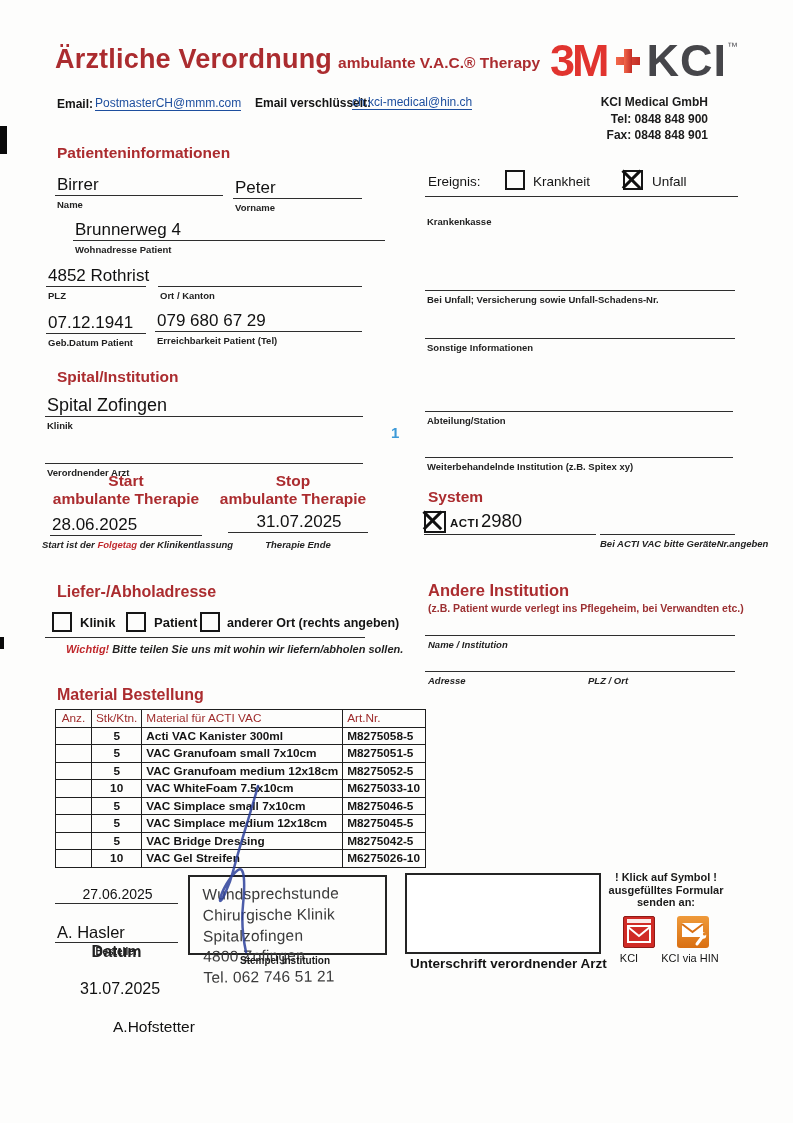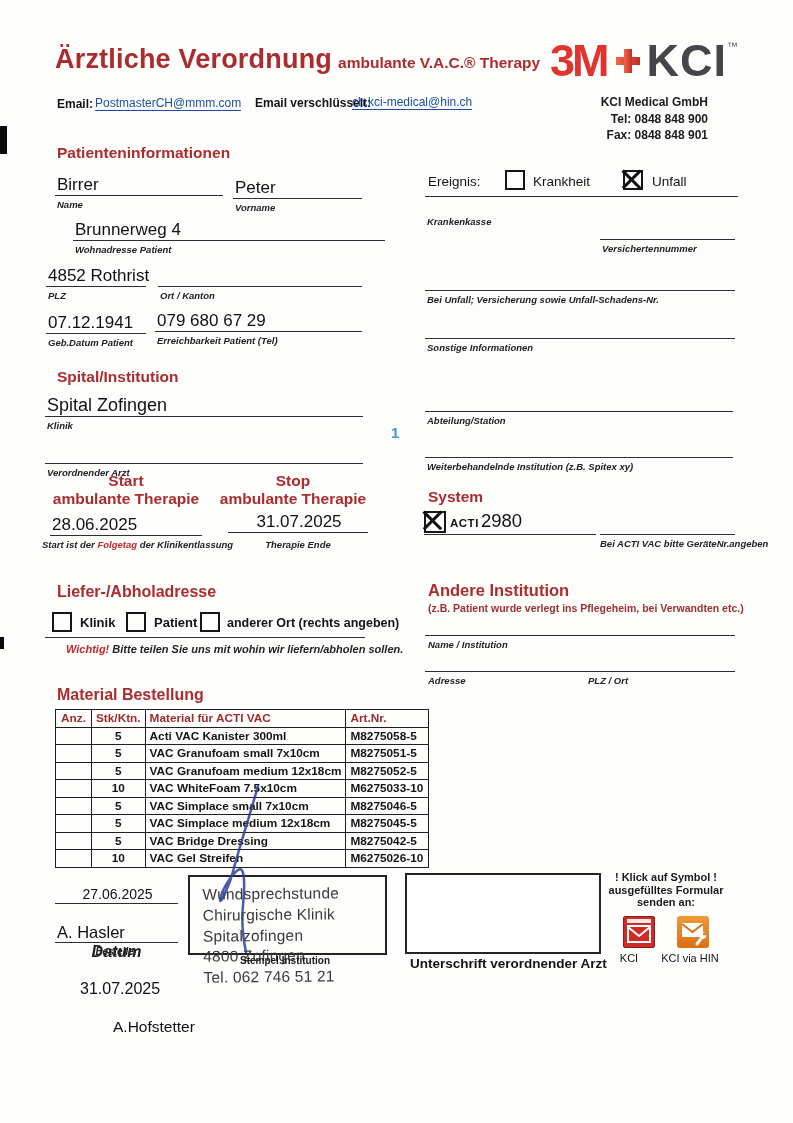--- a/index.html
+++ b/index.html
@@ -23,21 +23,21 @@
            font-size:12px;font-weight:700;line-height:16.5px;color:#1b1b1b;}
   .elabel{position:absolute;font-size:12px;font-weight:700;color:#141414;}
   .elink{position:absolute;font-size:12px;color:#1d4e9e;text-decoration:none;
          border-bottom:1px solid #1d4e9e;cursor:pointer;}
   
   .sec-h{position:absolute;font-weight:700;color:#ab2c2f;font-size:15.5px;white-space:nowrap;}
   
   .field{position:absolute;}
   .field .val{display:flex;align-items:flex-end;height:24px;border-bottom:1.3px solid #2e2e2e;
               font-size:17px;line-height:1;padding:0 0 2px 2px;white-space:nowrap;overflow:visible;color:#111;}
-  .field .lbl{display:block;font-size:9.5px;font-style:italic;font-weight:700;color:#222;
+  .field .lbl{display:block;font-size:9.5px;font-weight:700;color:#222;
               padding:2.5px 0 0 2px;white-space:nowrap;}
   .field.center .lbl{text-align:center;padding-left:0;}
   .field.center .val{justify-content:center;}
   .rule{position:absolute;border-top:1.3px solid #2e2e2e;height:0;}
   .flabel{position:absolute;font-size:9.5px;font-style:italic;font-weight:700;color:#222;white-space:nowrap;}
   .bigval{position:absolute;font-size:17.5px;color:#111;white-space:nowrap;}
   
   .cb{position:absolute;width:16px;height:16px;border:2px solid #161616;background:transparent;}
   .cb.checked::before,.cb.checked::after{content:"";position:absolute;width:25px;height:2.6px;
       background:#101010;top:6px;left:-6px;}
@@ -49,21 +49,21 @@
            font-size:15.5px;line-height:18px;}
   .caption{position:absolute;font-size:9.5px;font-style:italic;font-weight:700;color:#222;white-space:nowrap;}
   .caption .em{color:#c0282c;}
   .note{position:absolute;font-size:11px;font-style:italic;font-weight:700;color:#222;white-space:nowrap;}
   .note .em{color:#c0282c;}
   .sub-red{position:absolute;font-size:10.5px;font-weight:700;color:#9c3032;white-space:nowrap;}
   
   .mat-table{position:absolute;left:55px;top:709px;border-collapse:collapse;background:transparent;}
   .mat-table th,.mat-table td{border:1.6px solid #1f1f1f;padding:1px 4px;height:14.5px;
       font-size:11.8px;white-space:nowrap;}
-  .mat-table th{color:#9e2b2b;font-weight:700;text-align:left;}
+  .mat-table th{color:#9e2b2b;font-weight:400;text-align:left;}
   .mat-table th:first-child{text-align:center;}
   .mat-table td{font-weight:700;color:#141414;}
   .mat-table td:nth-child(1){width:27px;}
   .mat-table td:nth-child(2),.mat-table th:nth-child(2){width:36px;text-align:center;}
   .mat-table td:nth-child(3),.mat-table th:nth-child(3){width:176px;}
   .mat-table td:nth-child(4),.mat-table th:nth-child(4){width:74px;}
   
   .stamp-box{position:absolute;left:188px;top:875px;width:195px;height:76px;border:2px solid #242424;}
   .stamp-text{position:absolute;left:203px;top:884px;font-size:15.5px;line-height:20.8px;
               color:#3a3a3a;letter-spacing:.2px;transform:rotate(-0.6deg);white-space:nowrap;}
@@ -152,24 +152,20 @@
 
   <span class="cb-label" style="left:428px;top:174px;font-weight:400;font-size:13.5px;">Ereignis:</span>
   <span class="cb" style="left:505px;top:170px;"></span>
   <span class="cb-label" style="left:533px;top:174px;font-weight:400;font-size:13.5px;">Krankheit</span>
   <span class="cb checked" style="left:623px;top:170px;"></span>
   <span class="cb-label" style="left:652px;top:174px;font-weight:400;font-size:13.5px;">Unfall</span>
   <div class="rule" style="left:425px;top:196px;width:313px;"></div>
 
   <div class="field" style="left:425px;top:213px;width:170px;">
     <span class="lbl">Krankenkasse</span>
-  </div>
-  <div class="field" style="left:600px;top:213px;width:135px;">
-    <span class="val"></span>
-    <span class="lbl">Versichertennummer</span>
   </div>
   <div class="field" style="left:425px;top:264px;width:310px;">
     <span class="val"></span>
     <span class="lbl">Bei Unfall; Versicherung sowie Unfall-Schadens-Nr.</span>
   </div>
   <div class="field" style="left:425px;top:312px;width:310px;">
     <span class="val"></span>
     <span class="lbl">Sonstige Informationen</span>
   </div>
 

